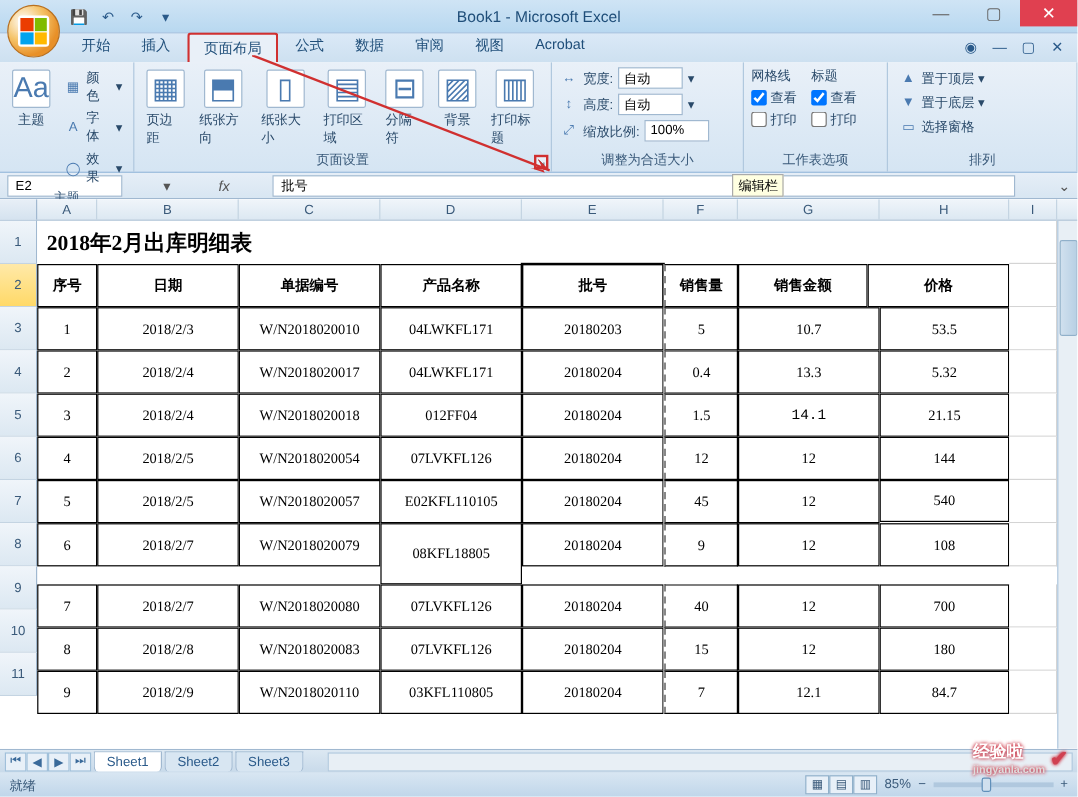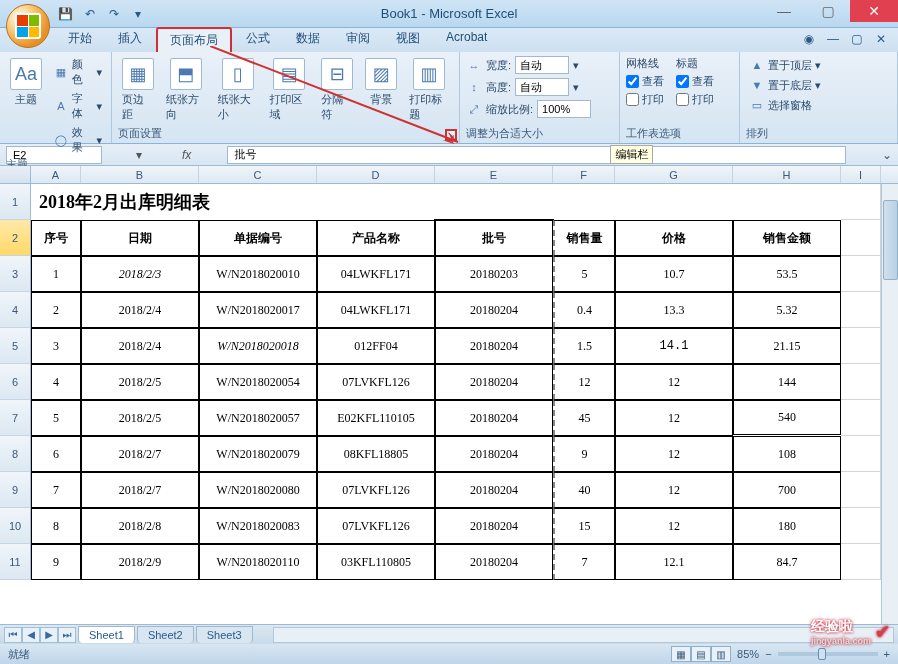--- a/index.html
+++ b/index.html
@@ -21,23 +21,23 @@
 .tab-row { height: 24px; background: linear-gradient(#dbe9f7, #cde0f0); display: flex; align-items: flex-end; padding-left: 56px; gap: 4px; position: relative; }
 .tab { padding: 3px 12px; color: #1f4e79; cursor: pointer; font-size: 12px; }
 .tab.active { background: #e9f0f8; border: 2px solid #d03030; border-bottom: none; border-radius: 3px 3px 0 0; position: relative; z-index: 5; }
 .tab-help { position: absolute; right: 8px; top: 2px; display: flex; gap: 6px; }
 .tab-help span { width: 18px; height: 18px; display: flex; align-items: center; justify-content: center; color: #2a5a8a; }
 
 
 .ribbon { height: 92px; background: linear-gradient(#e9f0f8, #d5e5f3); border-bottom: 1px solid #8db2d8; display: flex; position: relative; }
 .ribbon-group { border-right: 1px solid #b0c8de; padding: 4px 6px 2px; display: flex; flex-direction: column; justify-content: space-between; }
 .group-body { display: flex; gap: 4px; align-items: flex-start; flex: 1; }
-.group-label { text-align: left; font-size: 11px; color: #3a5a7a; padding-top: 1px; }
+.group-label { text-align: center; font-size: 11px; color: #3a5a7a; padding-top: 1px; }
 .rib-btn { display: flex; flex-direction: column; align-items: center; gap: 2px; padding: 2px 4px; cursor: pointer; font-size: 11px; color: #2a4a6a; }
-.rib-icon { width: 32px; height: 32px; background: #fff; border: 1px solid #a0b8d0; border-radius: 2px; display: flex; align-items: center; justify-content: center; font-size: 18px; color: #4a7ab0; }
+.rib-icon { width: 32px; height: 32px; background: #fff; border: 1px solid #a0b8d0; border-radius: 2px; display: flex; align-items: center; justify-content: center; font-size: 24px; color: #4a7ab0; }
 .rib-sm { display: flex; align-items: center; gap: 3px; padding: 1px 3px; font-size: 11px; color: #2a4a6a; cursor: pointer; }
 .rib-sm-icon { width: 16px; height: 16px; display:inline-flex; align-items:center; justify-content:center; color:#4a7ab0; }
 .vstack { display: flex; flex-direction: column; gap: 2px; }
 .sizefit-row { display: flex; align-items: center; gap: 4px; font-size: 11px; color: #2a4a6a; }
 .sizefit-row input[type=text]{ width: 54px; height: 18px; border: 1px solid #a0b8d0; background: #fff; font-size: 11px; padding: 0 4px; }
 .chk { display: flex; align-items: center; gap: 3px; font-size: 11px; color: #2a4a6a; }
 .chk input { width: 13px; height: 13px; }
 .launcher { position: absolute; width: 12px; height: 12px; border: 2px solid #d03030; background: #e9f0f8; font-size: 9px; display: flex; align-items: center; justify-content: center; color: #555; }
 
 
@@ -320,27 +320,27 @@
           <div class="cell title-cell" style="width: 810px; height: 36px;">2018年2月出库明细表</div>
           <div class="cell" style="width: 40px; height: 36px;"></div>
         </div>
         <div class="cell-row">
           <div class="cell hdr-cell" style="width: 50px; height: 36px;">序号</div>
           <div class="cell hdr-cell" style="width: 118px; height: 36px;">日期</div>
           <div class="cell hdr-cell" style="width: 118px; height: 36px;">单据编号</div>
           <div class="cell hdr-cell" style="width: 118px; height: 36px;">产品名称</div>
           <div class="cell hdr-cell sel-cell" style="width: 118px; height: 36px;">批号</div>
           <div class="cell hdr-cell page-break-prev" style="width: 62px; height: 36px; border-left: 2px dashed rgb(136, 136, 136);">销售量</div>
+          <div class="cell hdr-cell" style="width: 108px; height: 36px;">销售金额</div>
           <div class="cell hdr-cell" style="width: 118px; height: 36px;">价格</div>
-          <div class="cell hdr-cell" style="width: 108px; height: 36px;">销售金额</div>
           <div class="cell" style="width: 40px; height: 36px;"></div>
         </div>
         <div class="cell-row">
           <div class="cell data-cell" style="width: 50px; height: 36px;">1</div>
-          <div class="cell data-cell" style="width: 118px; height: 36px; font-style: italic;">2018/2/3</div>
+          <div class="cell data-cell" style="width: 118px; height: 36px;">2018/2/3</div>
           <div class="cell data-cell" style="width: 118px; height: 36px;">W/N2018020010</div>
           <div class="cell data-cell" style="width: 118px; height: 36px;">04LWKFL171</div>
           <div class="cell data-cell" style="width: 118px; height: 36px;">20180203</div>
           <div class="cell data-cell" style="width: 62px; height: 36px; border-left: 2px dashed rgb(136, 136, 136);">5</div>
           <div class="cell data-cell" style="width: 118px; height: 36px;">10.7</div>
           <div class="cell data-cell" style="width: 108px; height: 36px;">53.5</div>
           <div class="cell" style="width: 40px; height: 36px;"></div>
         </div>
         <div class="cell-row">
           <div class="cell data-cell" style="width: 50px; height: 36px;">2</div>
@@ -349,21 +349,21 @@
           <div class="cell data-cell" style="width: 118px; height: 36px;">04LWKFL171</div>
           <div class="cell data-cell" style="width: 118px; height: 36px;">20180204</div>
           <div class="cell data-cell" style="width: 62px; height: 36px; border-left: 2px dashed rgb(136, 136, 136);">0.4</div>
           <div class="cell data-cell" style="width: 118px; height: 36px;">13.3</div>
           <div class="cell data-cell" style="width: 108px; height: 36px;">5.32</div>
           <div class="cell" style="width: 40px; height: 36px;"></div>
         </div>
         <div class="cell-row">
           <div class="cell data-cell" style="width: 50px; height: 36px;">3</div>
           <div class="cell data-cell" style="width: 118px; height: 36px;">2018/2/4</div>
-          <div class="cell data-cell" style="width: 118px; height: 36px; font-style: italic;">W/N2018020018</div>
+          <div class="cell data-cell" style="width: 118px; height: 36px;">W/N2018020018</div>
           <div class="cell data-cell" style="width: 118px; height: 36px;">012FF04</div>
           <div class="cell data-cell" style="width: 118px; height: 36px;">20180204</div>
           <div class="cell data-cell" style="width: 62px; height: 36px; border-left: 2px dashed rgb(136, 136, 136);">1.5</div>
           <div class="cell data-cell" style="width: 118px; height: 36px; font-family: Liberation Mono, monospace;">14.1</div>
           <div class="cell data-cell" style="width: 108px; height: 36px;">21.15</div>
           <div class="cell" style="width: 40px; height: 36px;"></div>
         </div>
         <div class="cell-row">
           <div class="cell data-cell" style="width: 50px; height: 36px;">4</div>
           <div class="cell data-cell" style="width: 118px; height: 36px;">2018/2/5</div>
@@ -383,21 +383,21 @@
           <div class="cell data-cell" style="width: 118px; height: 36px;">20180204</div>
           <div class="cell data-cell" style="width: 62px; height: 36px; border-left: 2px dashed rgb(136, 136, 136);">45</div>
           <div class="cell data-cell" style="width: 118px; height: 36px;">12</div>
           <div class="cell data-cell" style="width: 108px; height: 35px;">540</div>
           <div class="cell" style="width: 40px; height: 36px;"></div>
         </div>
         <div class="cell-row">
           <div class="cell data-cell" style="width: 50px; height: 36px;">6</div>
           <div class="cell data-cell" style="width: 118px; height: 36px;">2018/2/7</div>
           <div class="cell data-cell" style="width: 118px; height: 36px;">W/N2018020079</div>
-          <div class="cell data-cell" style="width: 118px; height: 36px;">08KFL18805</div>
+          <div class="cell data-cell" style="width: 118px; height: 51px;">08KFL18805</div>
           <div class="cell data-cell" style="width: 118px; height: 36px;">20180204</div>
           <div class="cell data-cell" style="width: 62px; height: 36px; border-left: 2px dashed rgb(136, 136, 136);">9</div>
           <div class="cell data-cell" style="width: 118px; height: 36px;">12</div>
           <div class="cell data-cell" style="width: 108px; height: 36px;">108</div>
           <div class="cell" style="width: 40px; height: 36px;"></div>
         </div>
         <div class="cell-row">
           <div class="cell data-cell" style="width: 50px; height: 36px;">7</div>
           <div class="cell data-cell" style="width: 118px; height: 36px;">2018/2/7</div>
           <div class="cell data-cell" style="width: 118px; height: 36px;">W/N2018020080</div>

